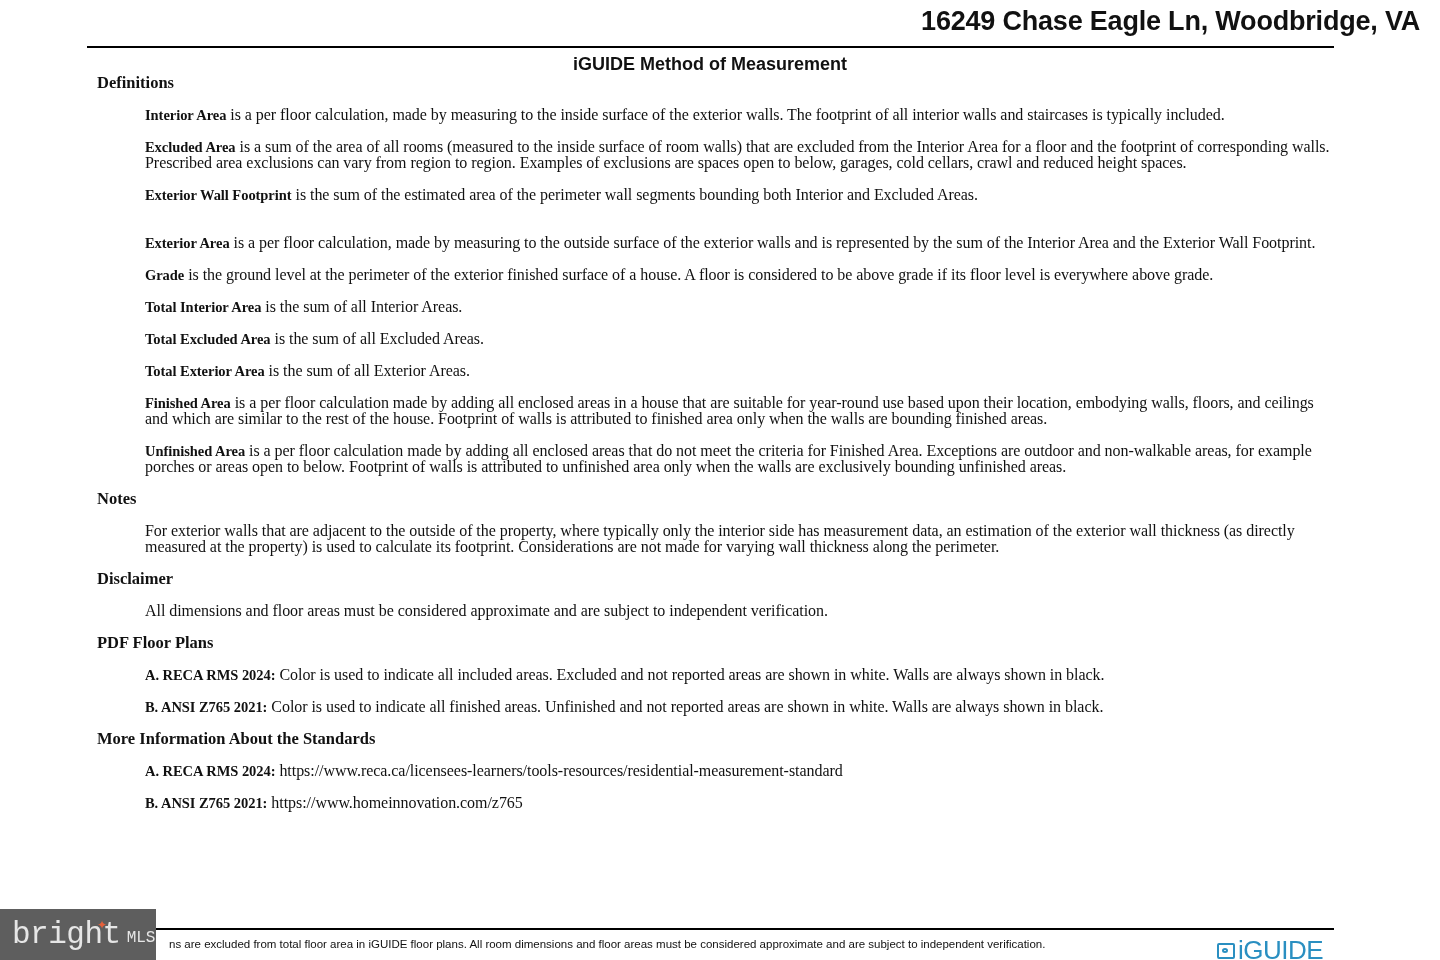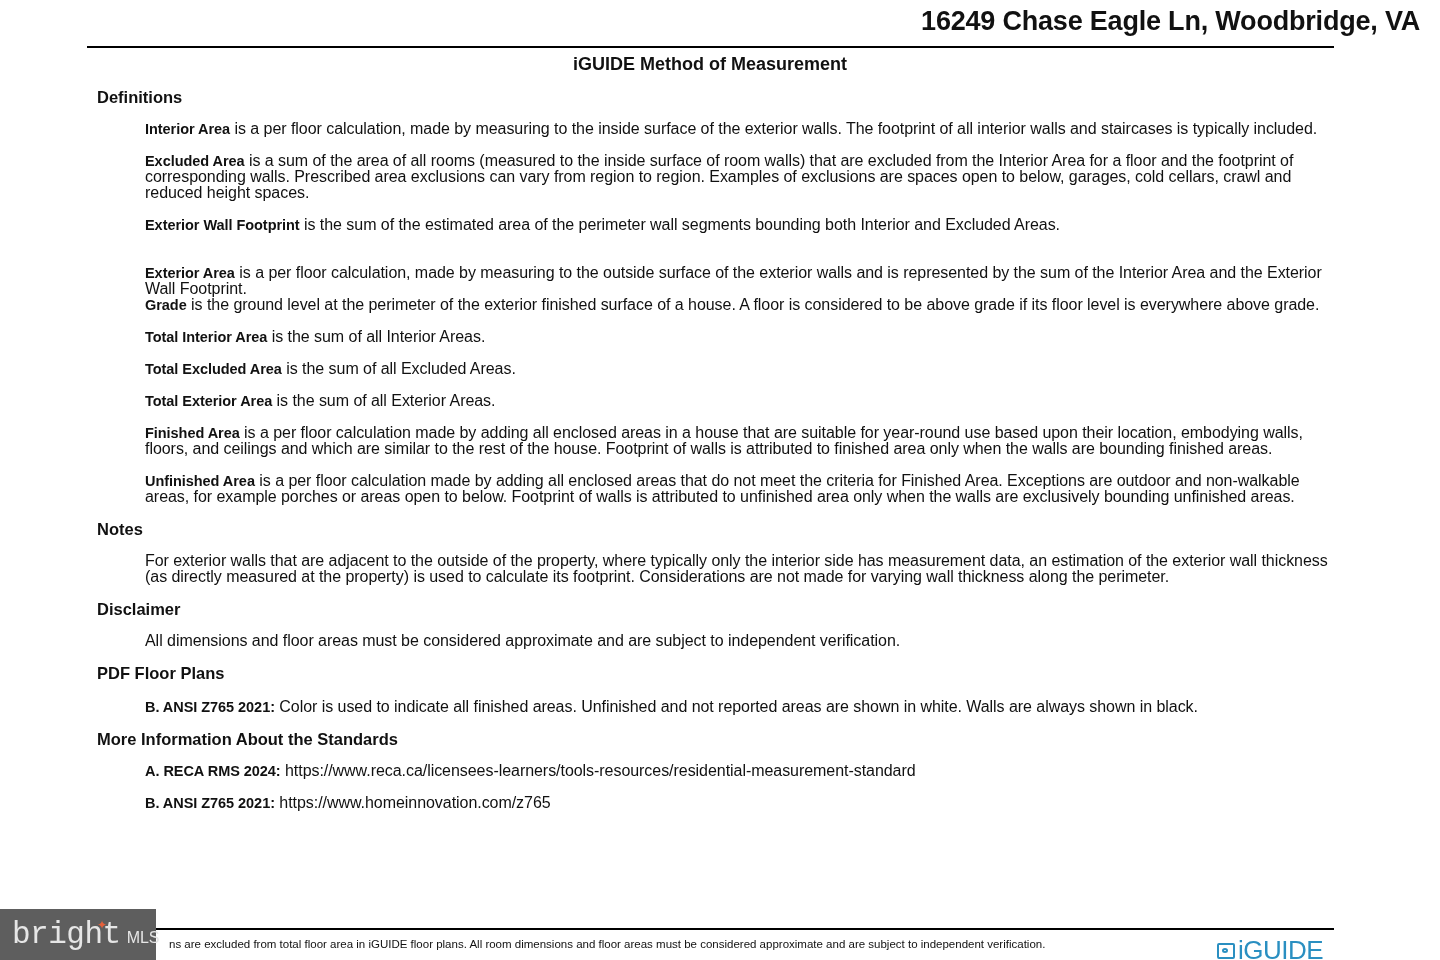--- a/index.html
+++ b/index.html
@@ -3,66 +3,67 @@
   <meta charset="utf-8">
   <style>
     html, body { margin: 0; padding: 0; background: #ffffff; }
     body { width: 1440px; height: 960px; position: relative; overflow: hidden;
       font-family: "Liberation Sans", sans-serif; color: #111111; }
     .title { position: absolute; top: 6px; left: 0; width: 1420px; text-align: right;
       font-size: 27px; font-weight: bold; letter-spacing: -0.2px; }
     .rule-top { position: absolute; top: 46px; left: 87px; width: 1247px; height: 0; border-top: 2px solid #000; }
     .subtitle { position: absolute; top: 54px; left: 0; width: 1420px; text-align: center;
       font-size: 18px; font-weight: bold; }
-    .content { position: absolute; top: 85px; left: 97px; width: 1240px; }
+    .content { position: absolute; top: 71px; left: 97px; width: 1240px; font-family: Liberation Serif, serif; }
     .section-h { font-size: 16.5px; font-weight: bold; margin: 0; line-height: 20px; }
     .para { margin-left: 48px; font-size: 16px; line-height: 16px; letter-spacing: -0.05px; }
     .para b { font-size: 14.5px; }
     .rule-bottom { position: absolute; top: 928px; left: 150px; width: 1184px; height: 0; border-top: 2px solid #000; }
     .footer-text { position: absolute; top: 938px; left: 169px; font-size: 11.5px; }
     .iguide-logo { position: absolute; top: 935px; left: 1217px; font-size: 26px; color: #2a8fc1;
       font-family: "Liberation Sans", sans-serif; display: flex; align-items: center; letter-spacing: -0.5px; }
     .iguide-logo .box { width: 18px; height: 16px; border: 2.5px solid #2a8fc1; border-radius: 2px;
       margin-right: 3px; position: relative; box-sizing: border-box; }
     .iguide-logo .box::after { content: ""; position: absolute; left: 3px; top: 3px; width: 6px; height: 5px;
       border: 2px solid #2a8fc1; border-radius: 50%; box-sizing: border-box; }
     .bright { position: absolute; left: 0; top: 909px; width: 156px; height: 51px; background: #5e5e5e;
       color: #e6e6e6; display: flex; align-items: center; }
     .bright .word { font-family: Liberation Mono, monospace; font-size: 31px; margin-left: 12px; letter-spacing: -0.5px; }
-    .bright .mls { font-family: Liberation Sans, sans-serif; font-size: 16px; margin-left: 6px; margin-top: 6px; }
+    .bright .mls { font-family: Liberation Mono, monospace; font-size: 16px; margin-left: 6px; margin-top: 6px; }
     .bright .spark { position: absolute; left: 97px; top: 9px; color: #e5603b; font-size: 12px; }
   </style>
 </head>
 <body>
 
 <div class="title">16249 Chase Eagle Ln, Woodbridge, VA</div>
 <div class="rule-top"></div>
 <div class="subtitle">iGUIDE Method of Measurement</div>
 
 <div class="content">
   <h3 class="section-h" style="margin-top:2px">Definitions</h3>
 
   <div class="para" style="margin-top:14px"><b>Interior Area</b><span> is a per floor calculation, made by measuring to the inside surface of the exterior walls. The footprint of all interior walls and staircases is typically included.</span></div>
   <div class="para" style="margin-top:16px"><b>Excluded Area</b><span> is a sum of the area of all rooms (measured to the inside surface of room walls) that are excluded from the Interior Area for a floor and the footprint of corresponding walls. Prescribed area exclusions can vary from region to region. Examples of exclusions are spaces open to below, garages, cold cellars, crawl and reduced height spaces.</span></div>
   <div class="para" style="margin-top:16px"><b>Exterior Wall Footprint</b><span> is the sum of the estimated area of the perimeter wall segments bounding both Interior and Excluded Areas.</span></div>
   <div class="para" style="margin-top:32px"><b>Exterior Area</b><span> is a per floor calculation, made by measuring to the outside surface of the exterior walls and is represented by the sum of the Interior Area and the Exterior Wall Footprint.</span></div>
-  <div class="para" style=""><b>Grade</b><span>  is the ground level at the perimeter of the exterior finished surface of a house. A floor is considered to be above grade if its floor level is everywhere above grade.</span></div>
+  <div class="para" style="margin-top:16px"><b>Grade</b><span>  is the ground level at the perimeter of the exterior finished surface of a house. A floor is considered to be above grade if its floor level is everywhere above grade.</span></div>
   <div class="para" style="margin-top:16px"><b>Total Interior Area</b><span> is the sum of all Interior Areas.</span></div>
   <div class="para" style="margin-top:16px"><b>Total Excluded Area</b><span> is the sum of all Excluded Areas.</span></div>
   <div class="para" style="margin-top:16px"><b>Total Exterior Area</b><span> is the sum of all Exterior Areas.</span></div>
   <div class="para" style="margin-top:16px"><b>Finished Area</b><span> is a per floor calculation made by adding all enclosed areas in a house that are suitable for year-round use based upon their location, embodying walls, floors, and ceilings and which are similar to the rest of the house. Footprint of walls is attributed to finished area only when the walls are bounding finished areas.</span></div>
   <div class="para" style="margin-top:16px"><b>Unfinished Area</b><span> is a per floor calculation made by adding all enclosed areas that do not meet the criteria for Finished Area. Exceptions are outdoor and non-walkable areas, for example porches or areas open to below. Footprint of walls is attributed to unfinished area only when the walls are exclusively bounding unfinished areas.</span></div>
 
   <h3 class="section-h" style="margin-top:14px">Notes</h3>
   <div class="para" style="margin-top:14px">For exterior walls that are adjacent to the outside of the property, where typically only the interior side has measurement data, an estimation of the exterior wall thickness (as directly measured at the property) is used to calculate its footprint. Considerations are not made for varying wall thickness along the perimeter.</div>
 
   <h3 class="section-h" style="margin-top:14px">Disclaimer</h3>
   <div class="para" style="margin-top:14px">All dimensions and floor areas must be considered approximate and are subject to independent verification.</div>
 
   <h3 class="section-h" style="margin-top:14px">PDF Floor Plans</h3>
+  <div class="para" style="margin-top:14px"><b>A. RECA RMS 2024:</b><span> Color is used to indicate all included areas. Excluded and not reported areas are shown in white. Walls are always shown in black.</span></div>
   <div class="para" style="margin-top:16px"><b>B. ANSI Z765 2021:</b><span> Color is used to indicate all finished areas. Unfinished and not reported areas are shown in white. Walls are always shown in black.</span></div>
 
   <h3 class="section-h" style="margin-top:14px">More Information About the Standards</h3>
   <div class="para" style="margin-top:14px"><b>A. RECA RMS 2024:</b><span> https://www.reca.ca/licensees-learners/tools-resources/residential-measurement-standard</span></div>
   <div class="para" style="margin-top:16px"><b>B. ANSI Z765 2021:</b><span> https://www.homeinnovation.com/z765</span></div>
 </div>
 
 <div class="rule-bottom"></div>
 <div class="footer-text">ns are excluded from total floor area in iGUIDE floor plans. All room dimensions and floor areas must be considered approximate and are subject to independent verification.</div>
 

